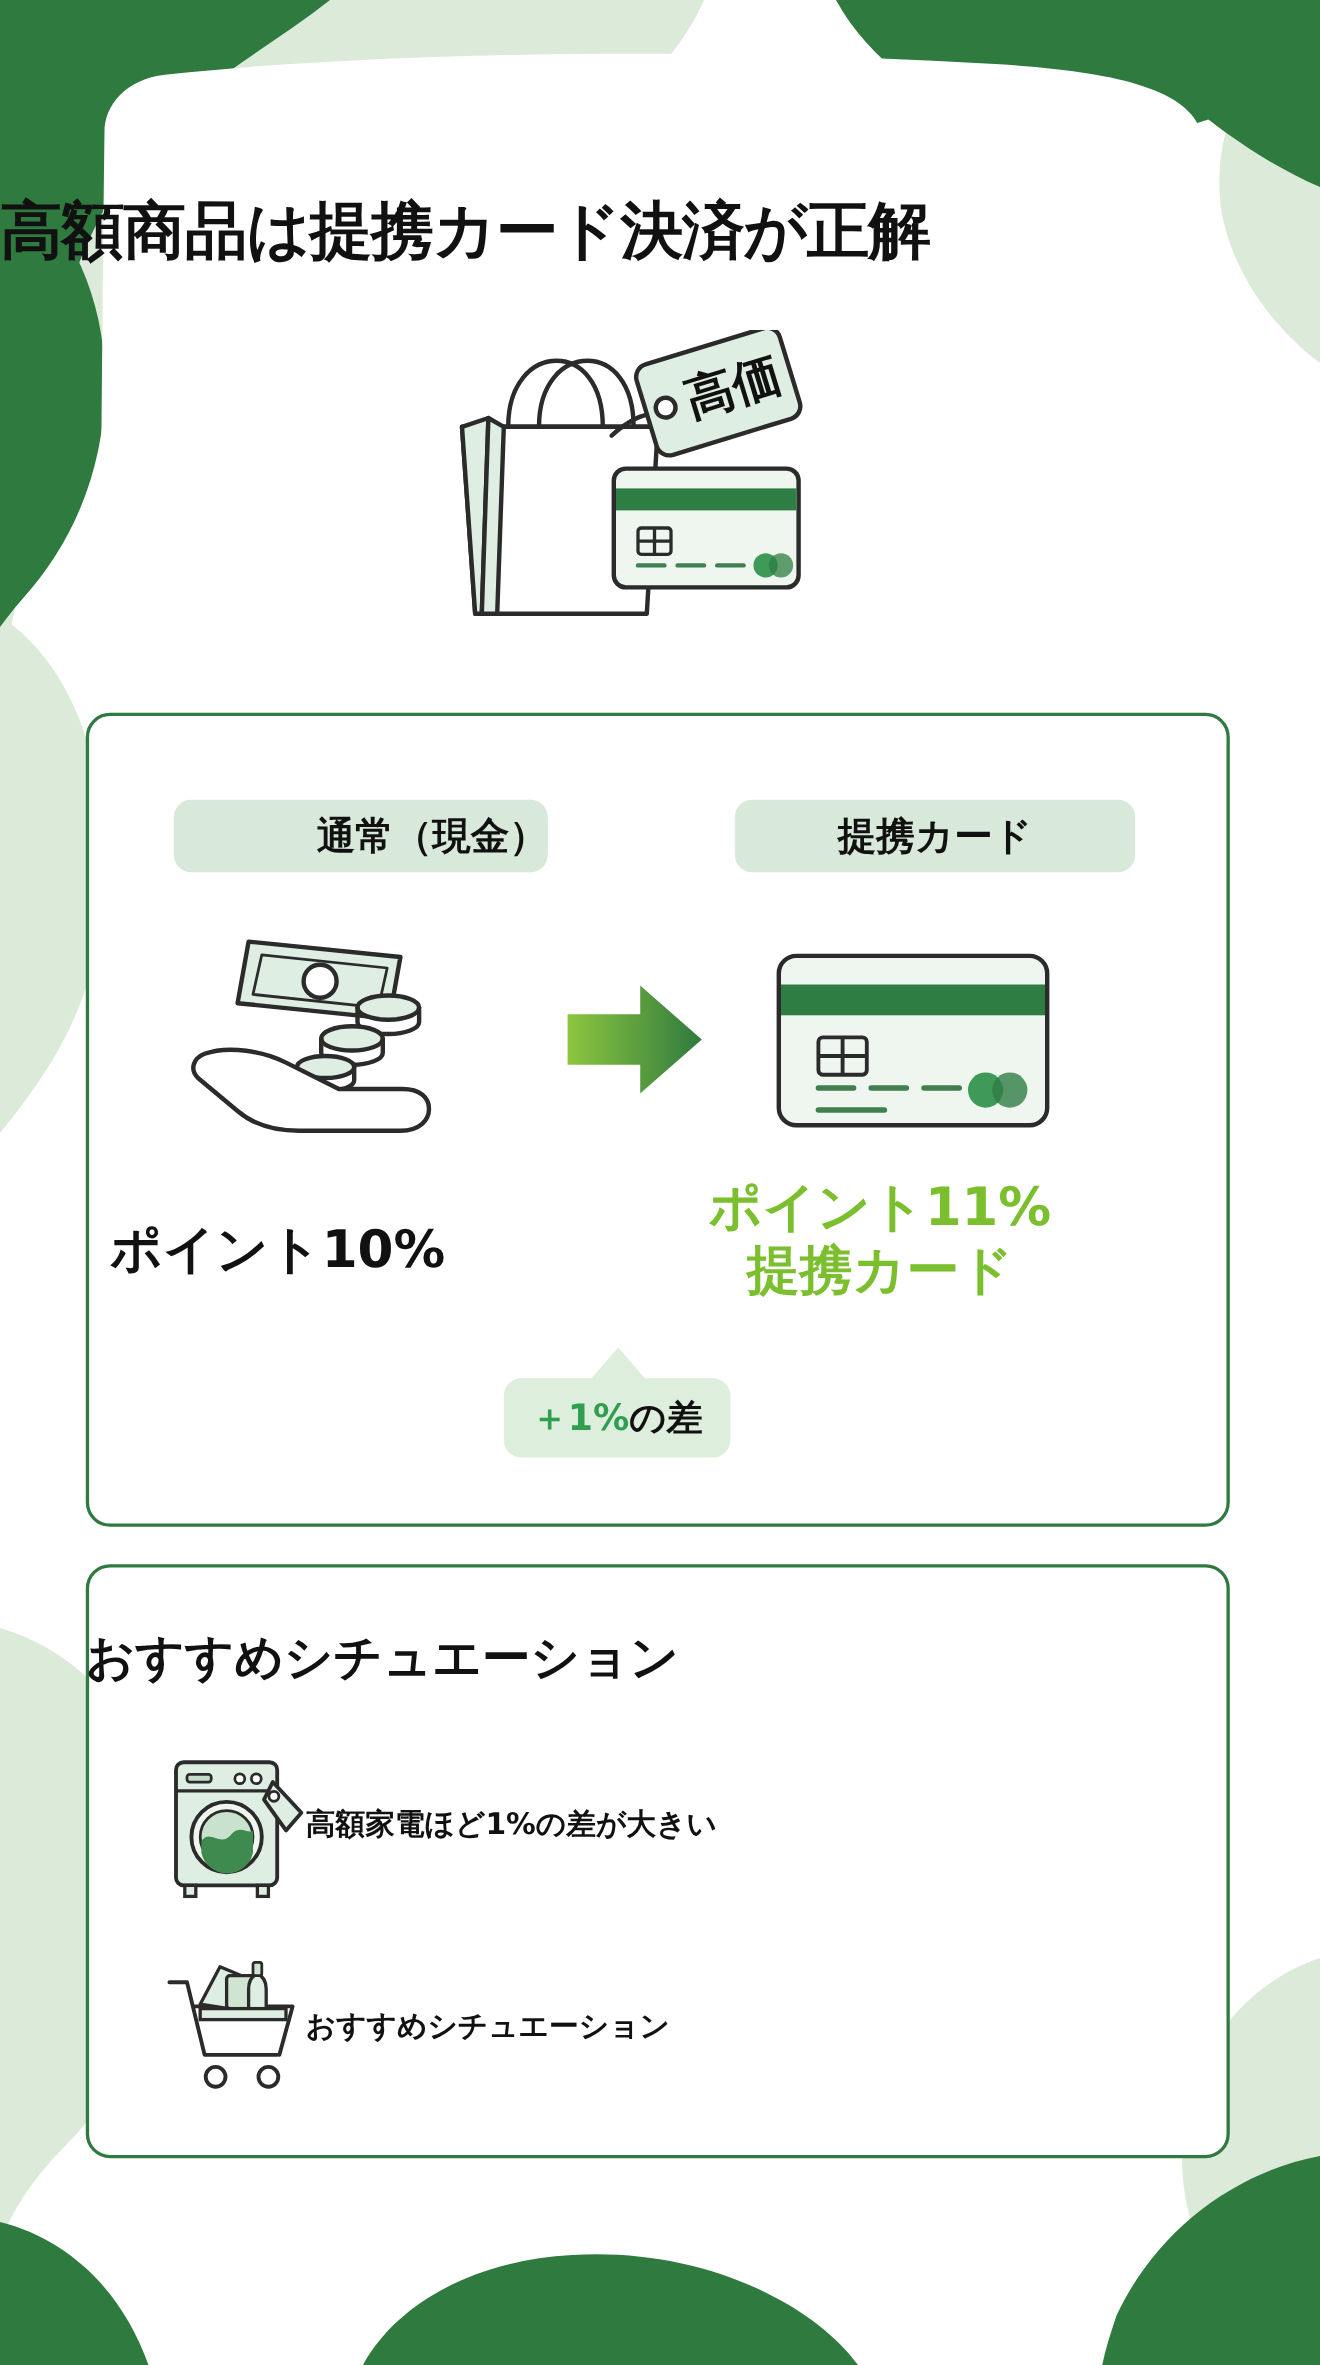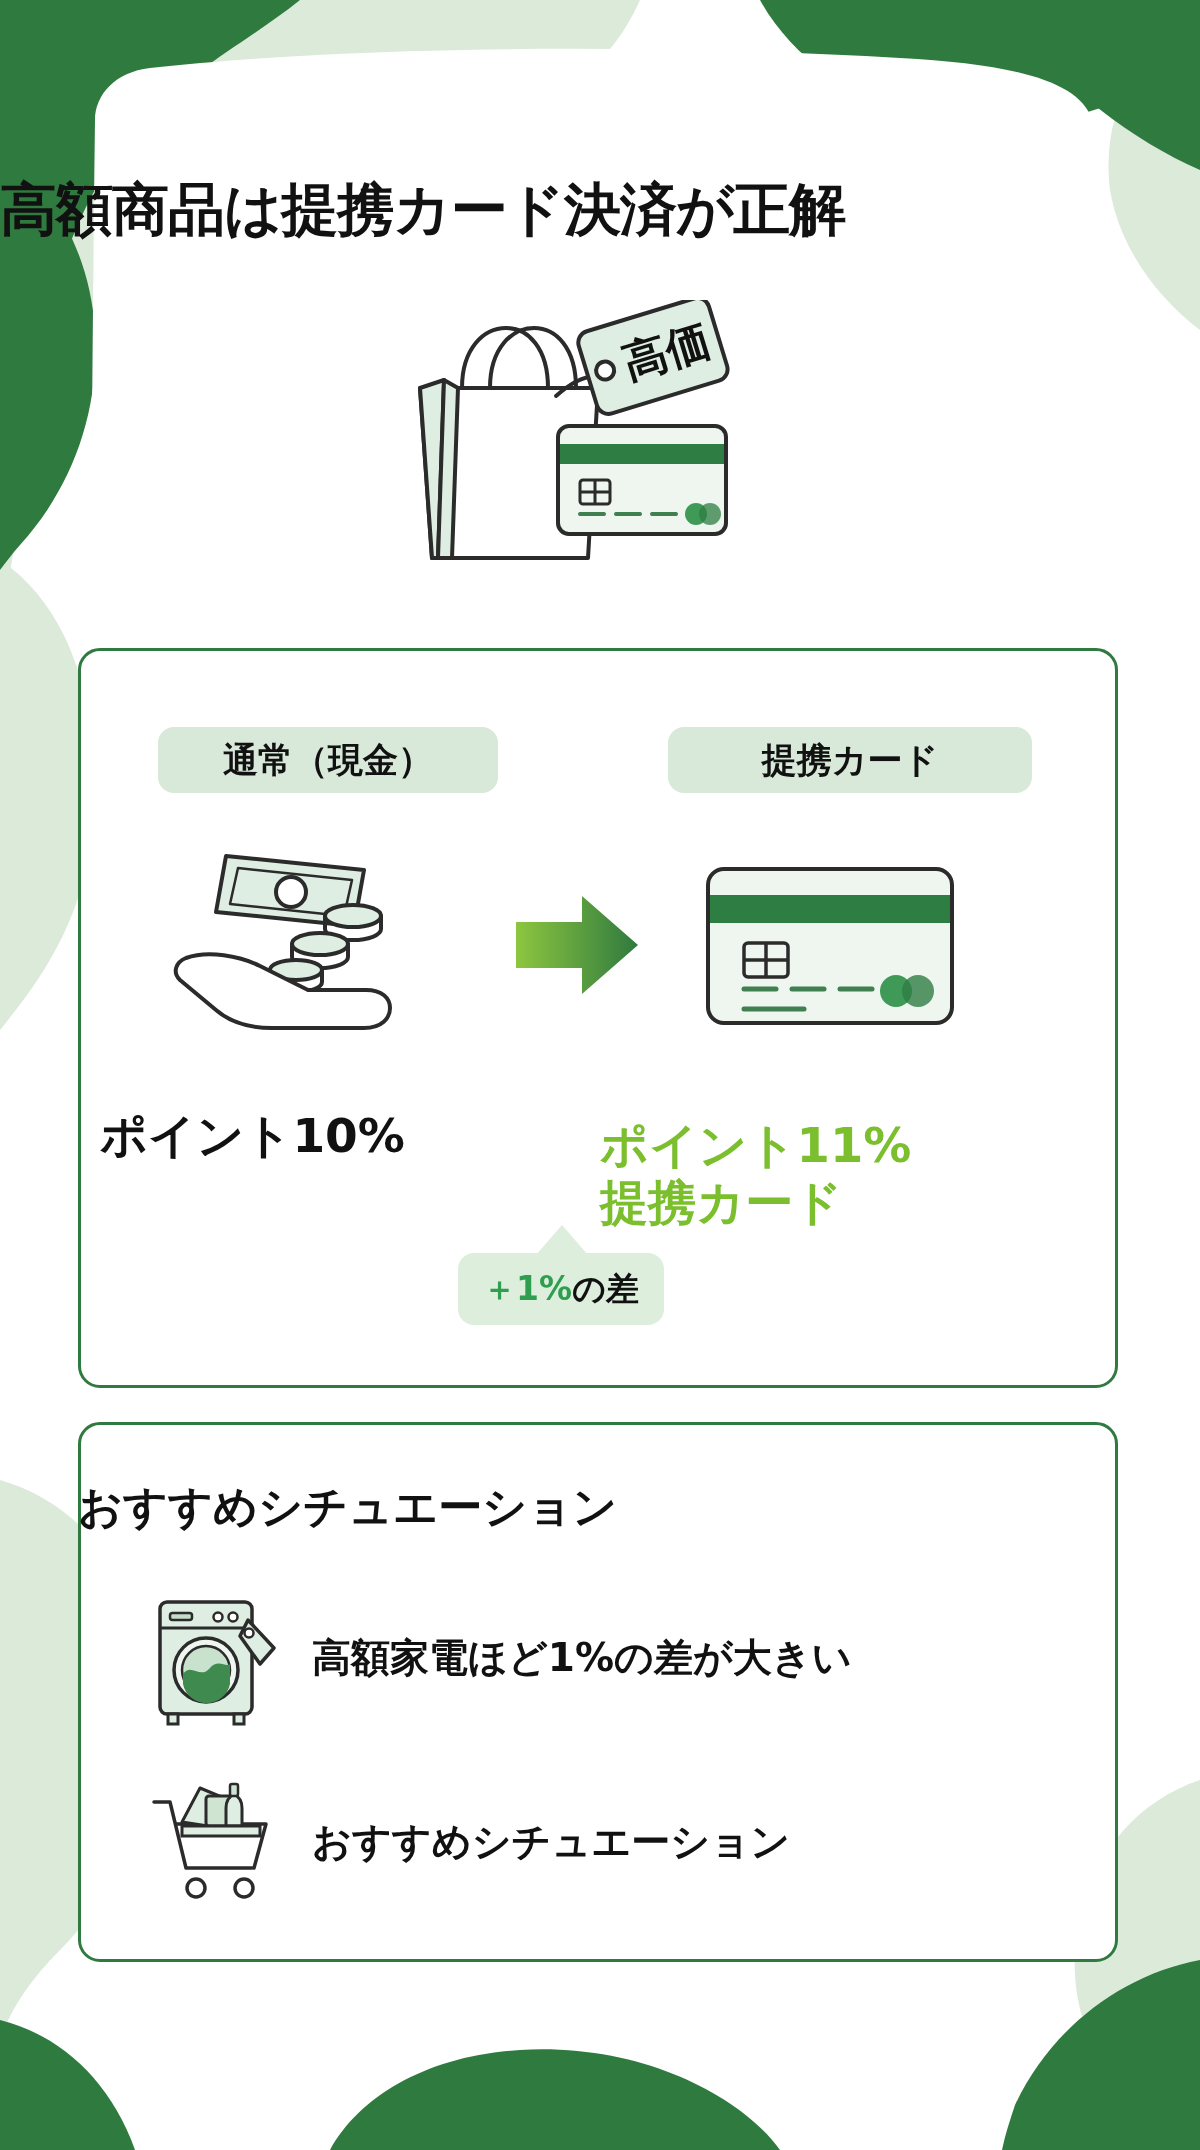--- a/index.html
+++ b/index.html
@@ -51,37 +51,38 @@
     border-radius:16px;
     height:66px;
     display:flex;
     align-items:center;
     justify-content:center;
     font-size:35px;
     font-weight:bold;
     color:#111111;
     white-space:nowrap;
   }
-  #head-cash { left:158px; top:727px; width:340px; }
+  #head-cash { left:158px; top:727px; width:340px;justify-content:flex-end; }
   #head-card { left:668px; top:727px; width:364px; }
 
   
   .ill-cash  { position:absolute; left:168px; top:840px; width:300px; height:200px; }
   .ill-arrow { position:absolute; left:512px; top:890px; width:130px; height:110px; }
   .ill-card  { position:absolute; left:700px; top:855px; width:260px; height:180px; }
 
   
   .result-cash {
     position:absolute; left:100px; top:1105px; width:420px;
     text-align:left;
     font-size:47px; font-weight:bold; color:#111111;
     white-space:nowrap;
   }
   .result-card {
-    position:absolute; left:600px; top:1117px; width:400px;
+    position:absolute; left:600px; top:1070px; width:400px;
+    text-align:center;
     font-size:48px; font-weight:bold; color:#7cbf2e;
     line-height:1.18;
   }
   .result-card .l2 { display:block; }
 
   
   .bubble {
     position:absolute; left:458px; top:1253px;
     width:206px; height:72px;
     background:#ddeedd;
@@ -105,22 +106,21 @@
     position:absolute; left:78px; top:1478px; width:1040px;
     text-align:left;
     font-size:44px; font-weight:bold; color:#111111;
     white-space:nowrap;
   }
   .sit-row { position:absolute; left:148px; display:flex; align-items:center; }
   #sit-row-1 { top:1588px; }
   #sit-row-2 { top:1772px; }
   .sit-icon { width:130px; height:140px; flex:0 0 130px; }
   .sit-text {
-    margin-left:34px;
-    font-size:39px; font-weight:bold; color:#111111;
+    font-size:27px; font-weight:bold; color:#111111;
     white-space:nowrap;
   }
 </style>
 </head>
 <body>
 
 <svg id="bg" width="1200" height="2150" viewBox="0 0 1200 2150">
   <rect x="0" y="0" width="1200" height="2150" fill="#ffffff"></rect>
 
   <path fill="#dcead9" d="M0,0 H640 C600,90 520,120 430,150 C300,195 170,245 95,350

